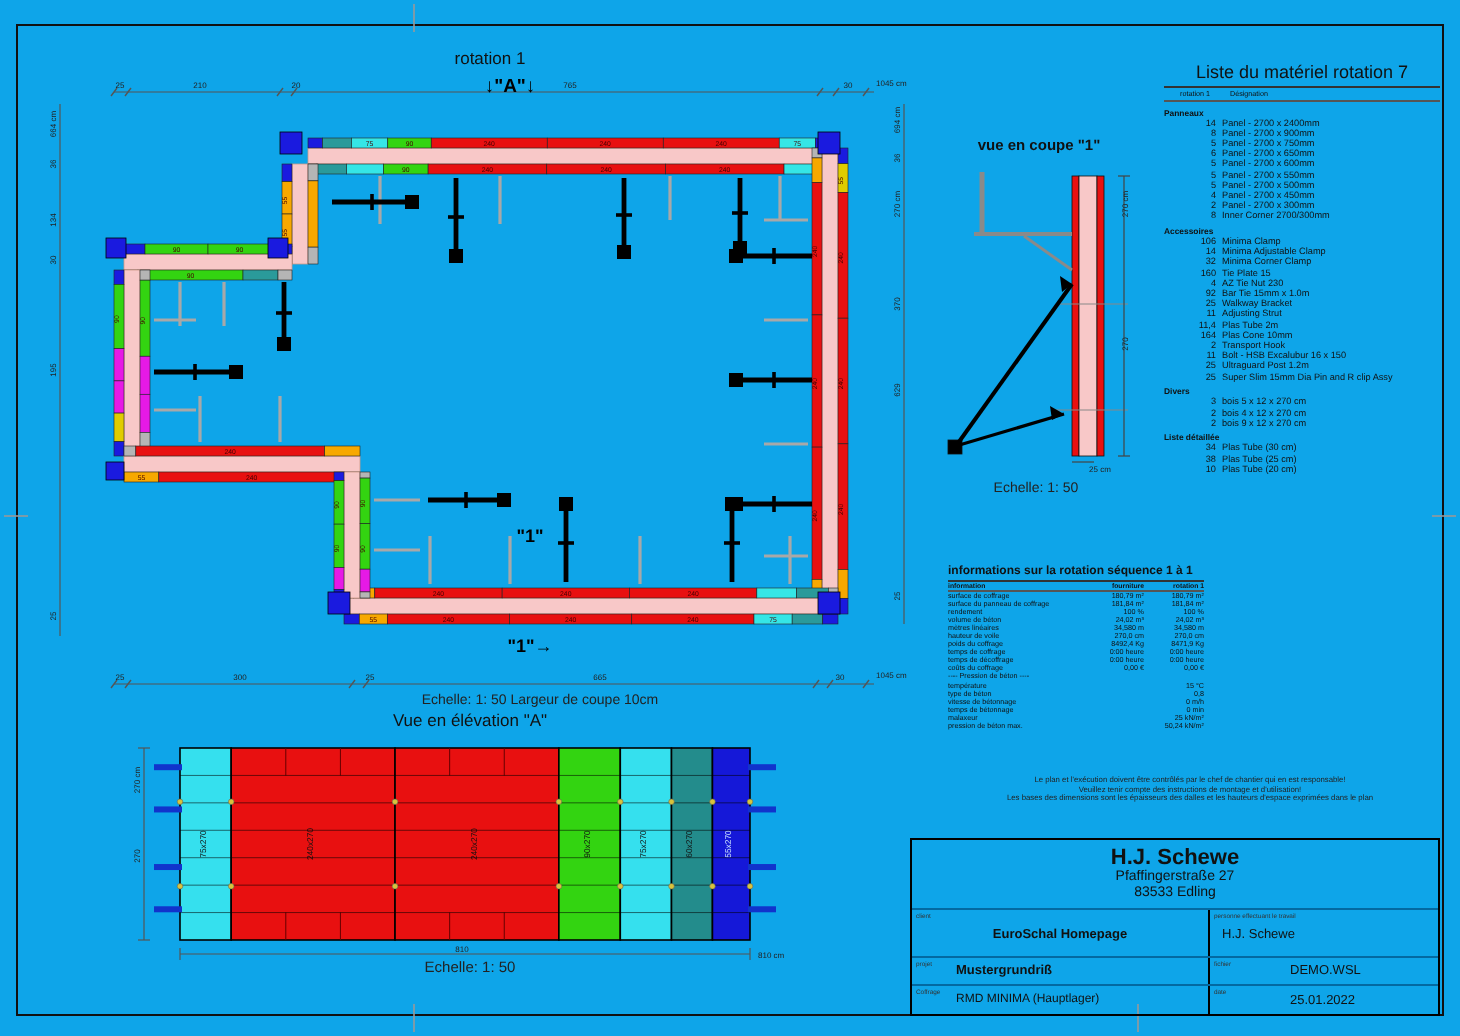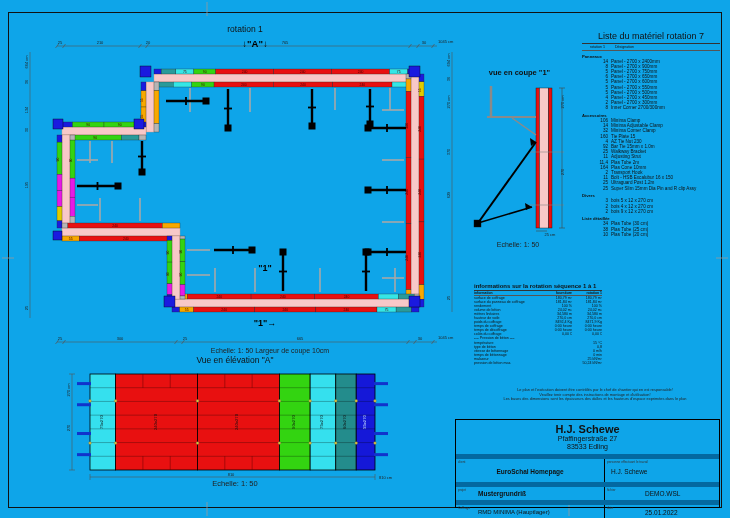--- a/index.html
+++ b/index.html
@@ -26,21 +26,21 @@
   #matlist .qty{width:26px;text-align:right;padding-right:3px;flex:none;}
   #infotable{left:474px;top:283px;width:128px;color:#111;}
   #infotable .ititle{font-size:6px;font-weight:bold;border-bottom:0.8px solid #333;padding-bottom:1px;}
   #infotable .ihead{display:flex;font-size:3.4px;font-weight:bold;border-bottom:0.5px solid #555;}
   #infotable .irow{display:flex;font-size:3.6px;line-height:4.05px;}
   #infotable .c0{flex:1;}
   #infotable .c1,#infotable .c2{width:30px;text-align:right;flex:none;}
   #infotable .isep{font-size:3.6px;line-height:4.2px;}
   #note{left:472px;top:388px;width:246px;font-size:3.9px;line-height:4.6px;text-align:center;color:#222;}
   #tblock{left:455px;top:419px;width:263px;height:87px;border:1px solid #000;color:#111;}
-  .trow{position:relative;border-bottom:5px solid #0369a1;}
+  .trow{position:relative;border-bottom:1px solid #0369a1;}
   .tlabel{position:absolute;left:2px;top:1px;font-size:3.2px;color:#333;}
   .tlabel2{position:absolute;left:2px;top:1px;font-size:3.2px;color:#333;}
   #tb-company{font-size:11px;font-weight:bold;text-align:center;padding-top:3px;line-height:12px;}
   #tb-addr1,#tb-addr2{font-size:7px;text-align:center;line-height:8px;}
   .tcells{display:flex;}
   .tcell-l{width:148px;border-right:1px solid #000;position:relative;}
   .tcell-r{flex:1;position:relative;}
 </style>
 </head>
 <body>

